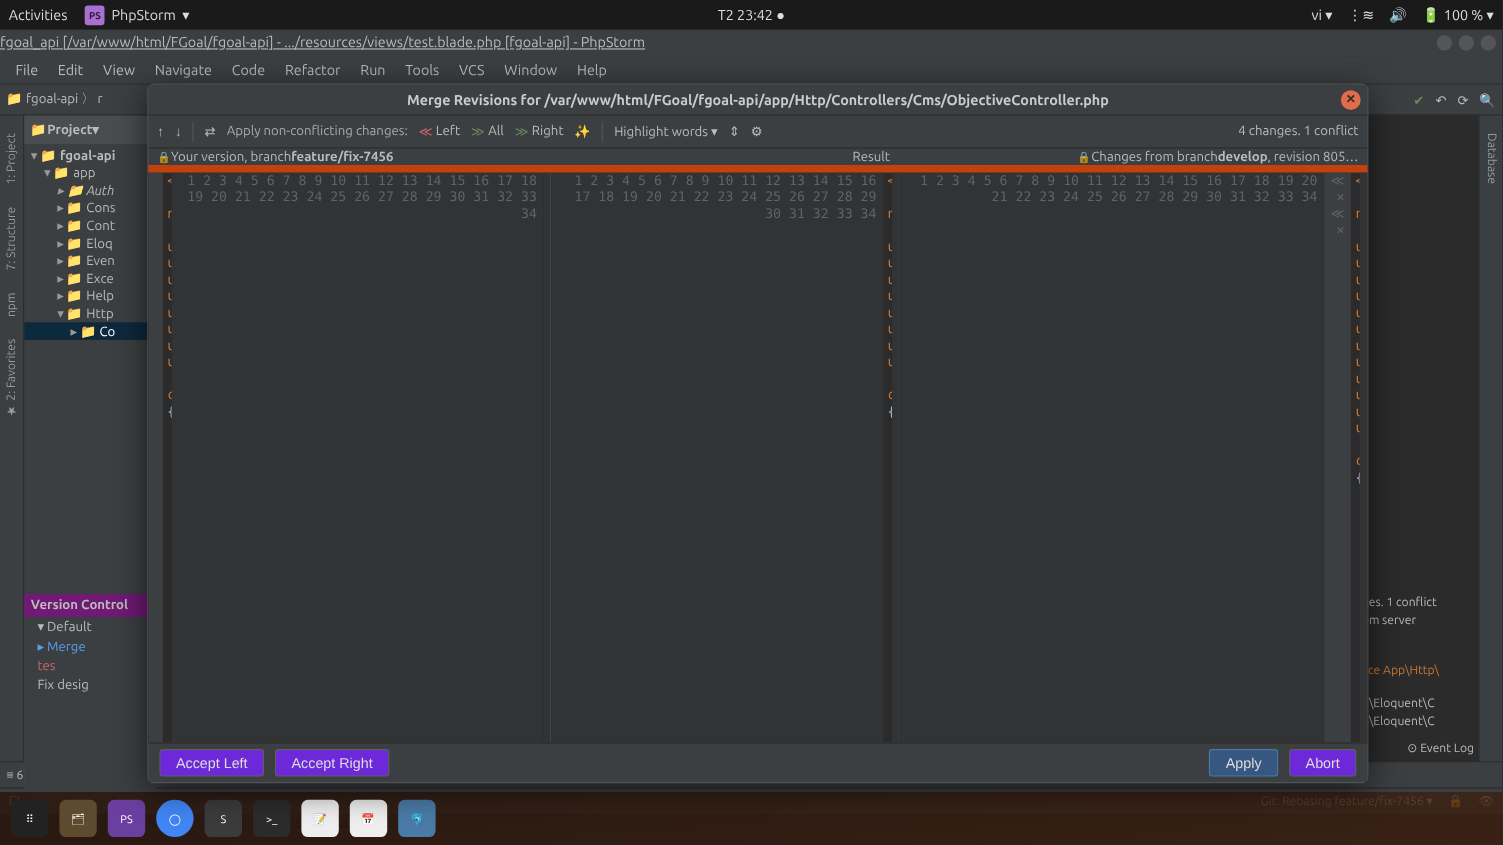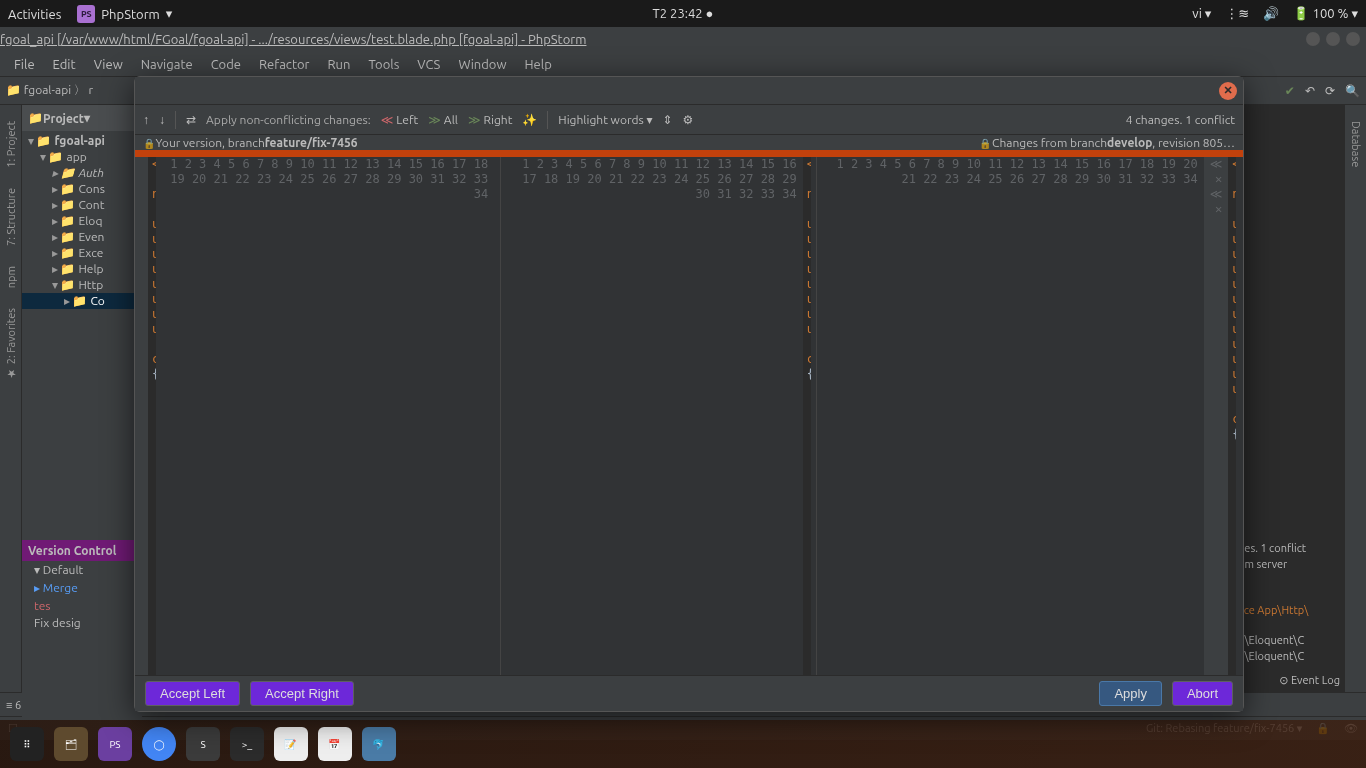--- a/index.html
+++ b/index.html
@@ -284,20 +284,21 @@
   <div class="dock-icon chrome">◯</div>
   <div class="dock-icon subl">S</div>
   <div class="dock-icon term">&gt;_</div>
   <div class="dock-icon text">📝</div>
   <div class="dock-icon text">📅</div>
   <div class="dock-icon db">🐬</div>
 </div>
 
 <div class="merge-dialog">
   <div class="merge-title">
+    <span>Merge Revisions for /var/www/html/FGoal/fgoal-api/app/Http/Controllers/Cms/ObjectiveController.php</span>
     <span class="close">✕</span>
   </div>
   <div class="merge-toolbar">
     <span class="btn">↑</span>
     <span class="btn">↓</span>
     <span class="sep"></span>
     <span class="btn">⇄</span>
     <span class="label">Apply non-conflicting changes:</span>
     <span class="btn">
         <span class="red">≪</span> 
@@ -317,20 +318,21 @@
     <span class="btn">⇕</span>
     <span class="btn">⚙</span>
     <span class="right">4 changes. 1 conflict</span>
   </div>
   <div class="merge-headers">
     <div class="mh-left">
         <span class="lock"></span>
         <span>Your version, branch </span>
         <b>feature/fix-7456</b>
       </div>
+    <div class="mh-center">Result</div>
     <div class="mh-right">
         <span class="lock"></span>
         <span>Changes from branch </span>
         <b>develop</b>
         <span>, revision 805…</span>
       </div>
   </div>
 
   <div class="panes">
 

